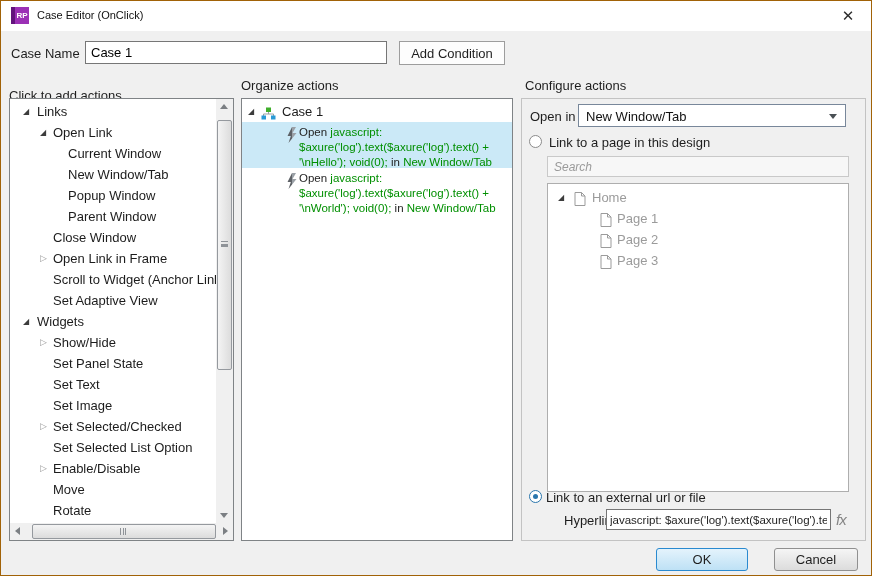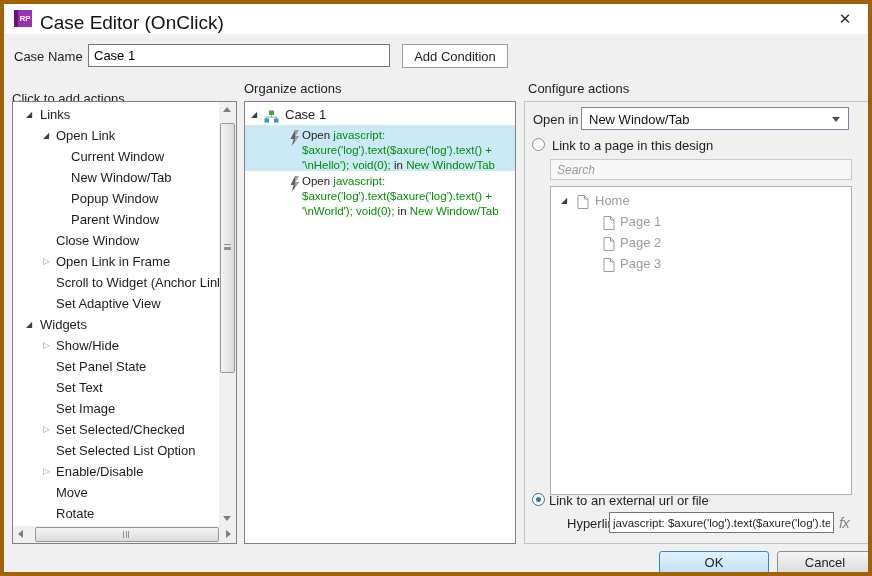--- a/index.html
+++ b/index.html
@@ -1,24 +1,24 @@
 <!DOCTYPE html>
 <html><head>
 <meta charset="utf-8">
 <style>
   html,body { margin:0; padding:0; background:#ffffff; font-family:"Liberation Sans", sans-serif; }
   .window { position:relative; width:872px; height:576px; box-sizing:border-box;
-            border:4px solid #a16207; background:#f0f0f0; overflow:hidden; }
+            border:1px solid #a16207; background:#f0f0f0; overflow:hidden; }
 
   
   .titlebar { position:absolute; left:0; top:0; right:0; height:30px; background:#ffffff; }
   .app-icon { position:absolute; left:10px; top:6px; width:14px; height:17px; background:#9b30b5;
               border-left:4px solid #63137d; color:#fff; font-size:8px; font-weight:bold;
               display:flex; align-items:center; justify-content:center; }
-  .title-text { position:absolute; left:36px; top:8px; font-size:19px; color:#111; }
+  .title-text { position:absolute; left:36px; top:8px; font-size:11px; color:#111; }
   .close-btn { position:absolute; right:12px; top:5px; width:22px; height:20px; font-size:15px;
                color:#2b2b2b; text-align:center; line-height:20px; cursor:default; }
 
   
   .case-name-label { position:absolute; left:10px; top:45px; font-size:13px; color:#1e1e1e; }
   .case-name-input { position:absolute; left:84px; top:40px; width:302px; height:23px; box-sizing:border-box;
                      border:1px solid #767676; background:#fff; font-size:13px; padding:0 5px;
                      font-family:"Liberation Sans",sans-serif; }
   .add-condition-btn { position:absolute; left:398px; top:40px; width:106px; height:24px;
                        background:#fdfdfd; border:1px solid #9d9d9d; font-size:13px; color:#1e1e1e;
@@ -97,22 +97,22 @@
   .hyperlink-label { position:absolute; left:42px; top:414px; font-size:13px; color:#1e1e1e; }
   .hyperlink-input { position:absolute; left:84px; top:410px; width:225px; height:21px; box-sizing:border-box;
                      border:1px solid #767676; background:#fff; font-size:11.5px; padding:0 3px; color:#1e1e1e;
                      font-family:"Liberation Sans",sans-serif; }
   .fx-btn { position:absolute; left:314px; top:412px; font-size:15px; font-weight:normal; font-style:italic;
             color:#868686; letter-spacing:-1px; }
 
   
   .btn { position:absolute; top:547px; height:23px; font-size:13px; color:#1e1e1e; border-radius:3px;
          font-family:"Liberation Sans",sans-serif; }
-  .btn-ok { left:655px; width:110px; background:linear-gradient(#e4f3fc,#bee1f5); border:1px solid #2a8ad0; }
-  .btn-cancel { left:773px; width:96px; background:linear-gradient(#f5f5f5,#dcdcdc); border:1px solid #909090; }
+  .btn-ok { left:655px; width:92px; background:linear-gradient(#e4f3fc,#bee1f5); border:1px solid #2a8ad0; }
+  .btn-cancel { left:773px; width:84px; background:linear-gradient(#f5f5f5,#dcdcdc); border:1px solid #909090; }
 </style>
 </head>
 <body>
 
 <div class="window">
 
   <div class="titlebar">
     <div class="app-icon">RP</div>
     <div class="title-text">Case Editor (OnClick)</div>
     <div class="close-btn">✕</div>

